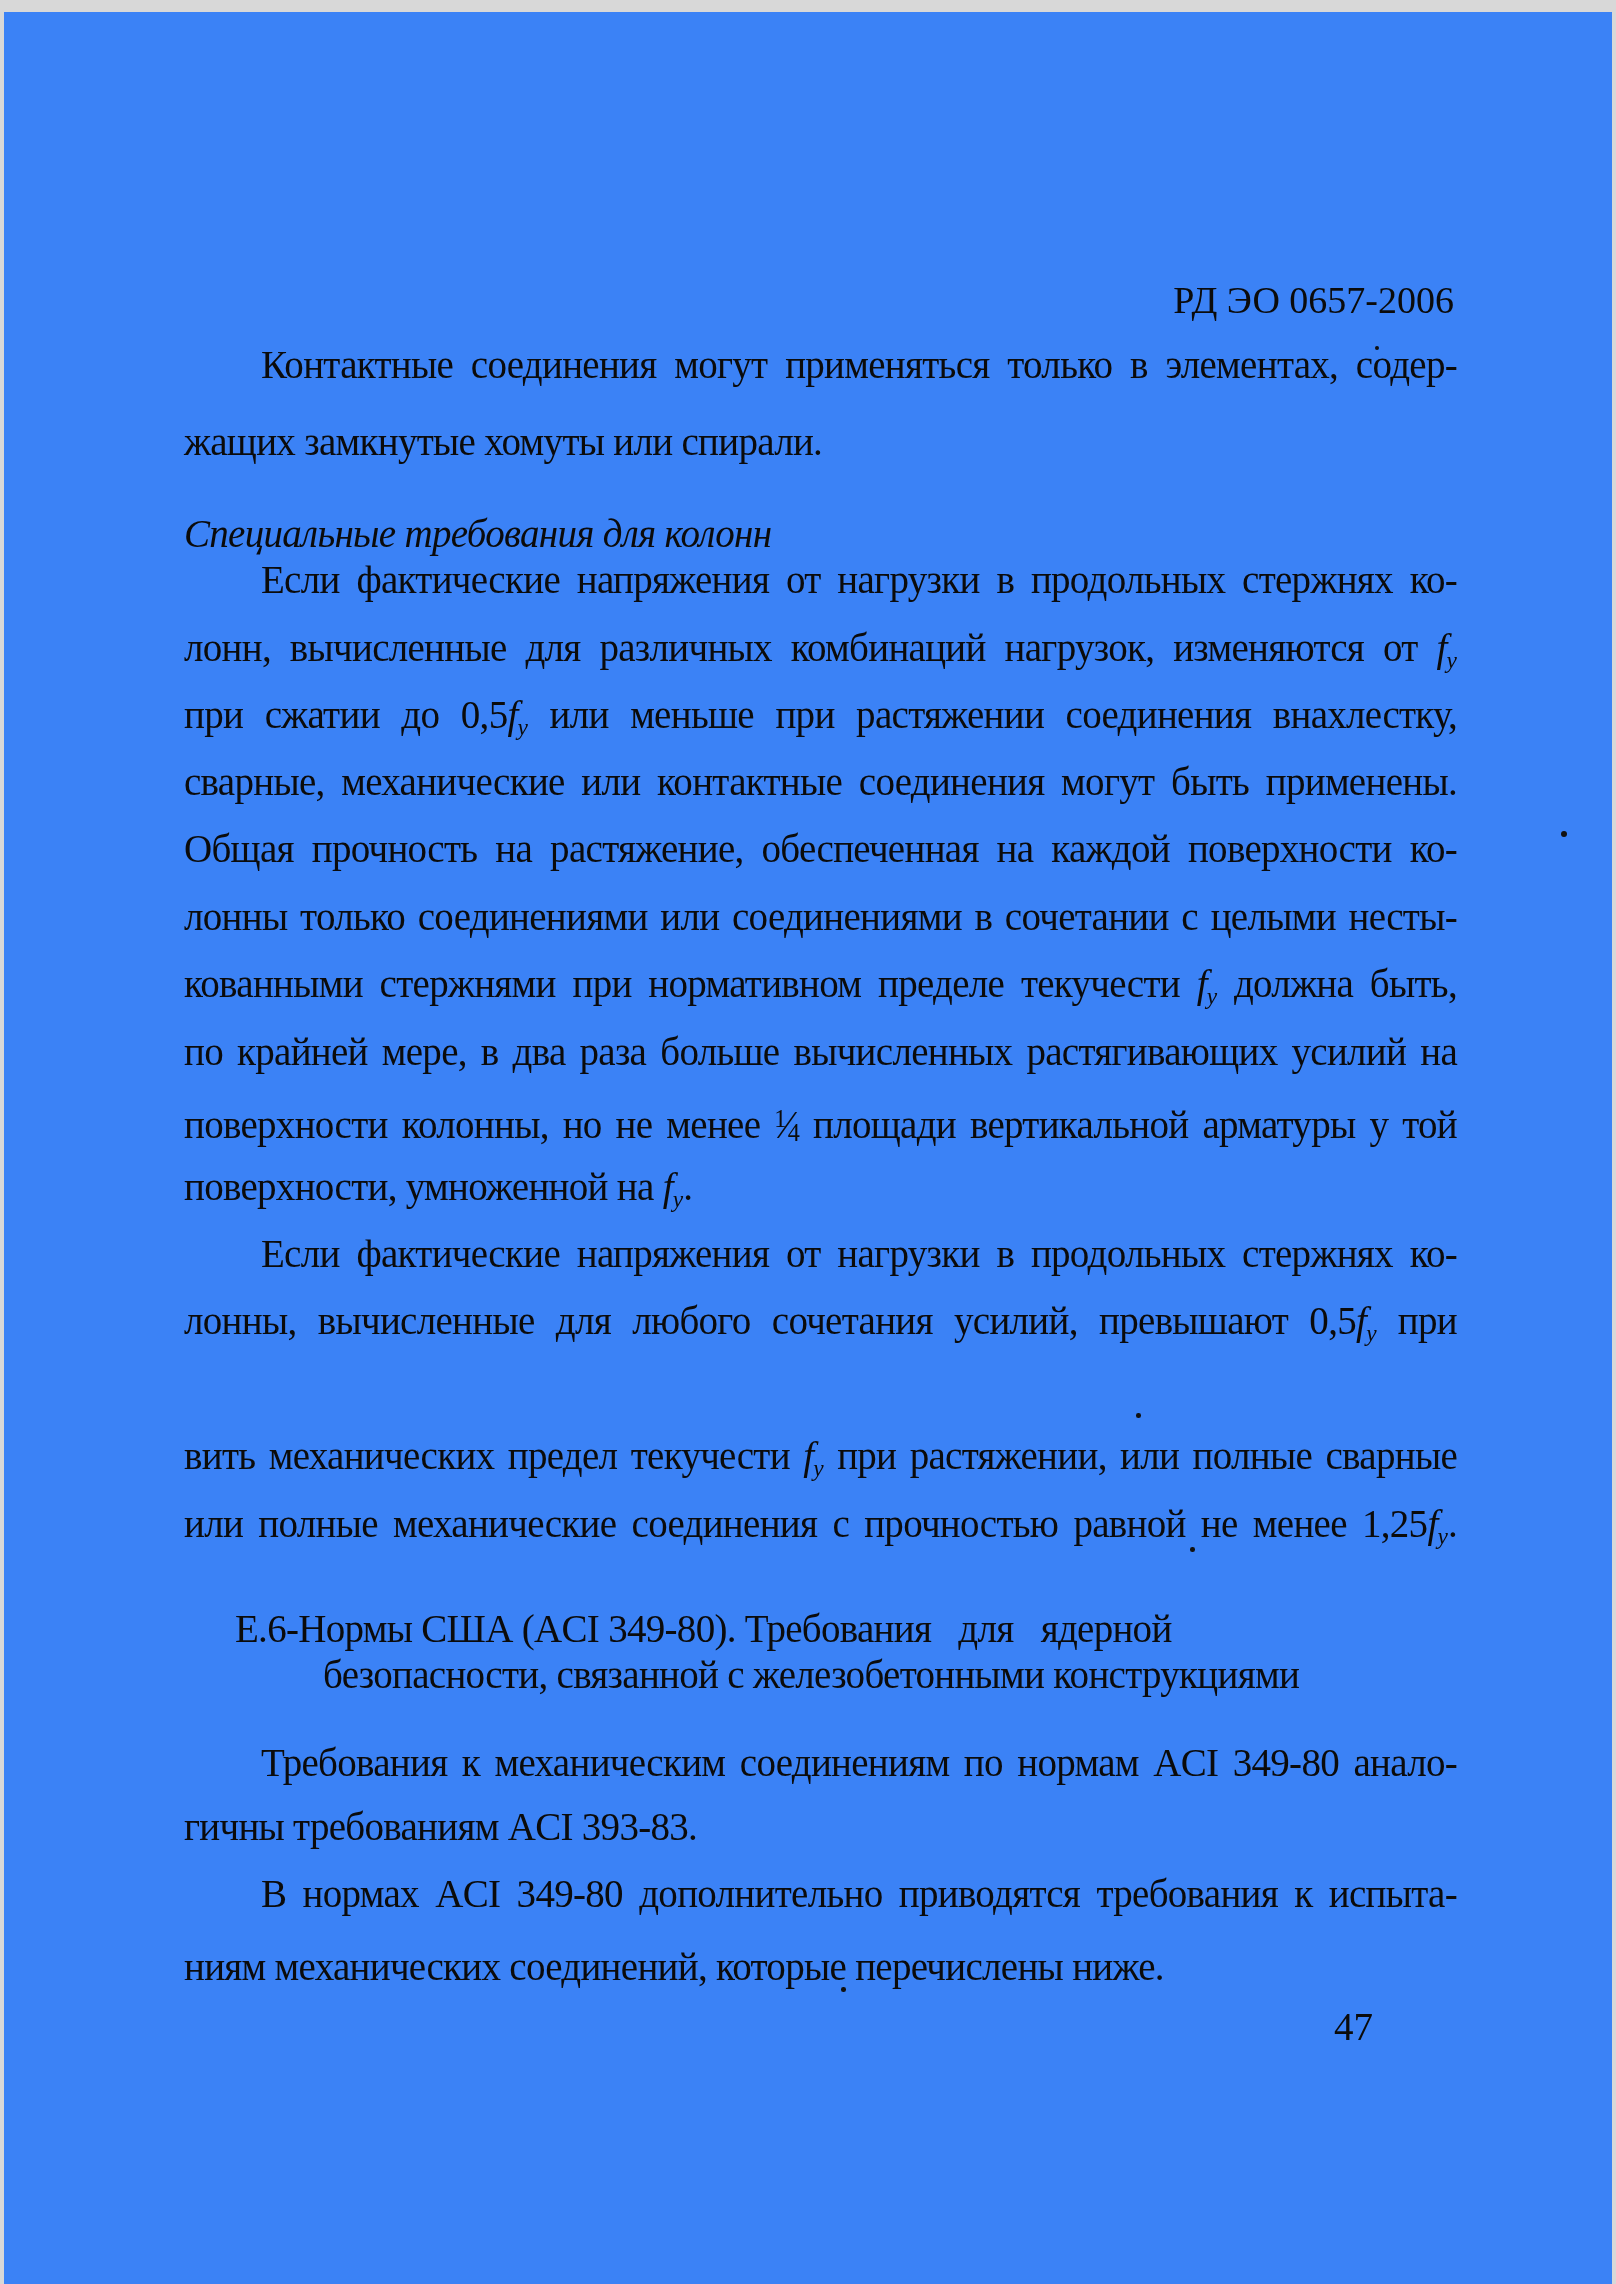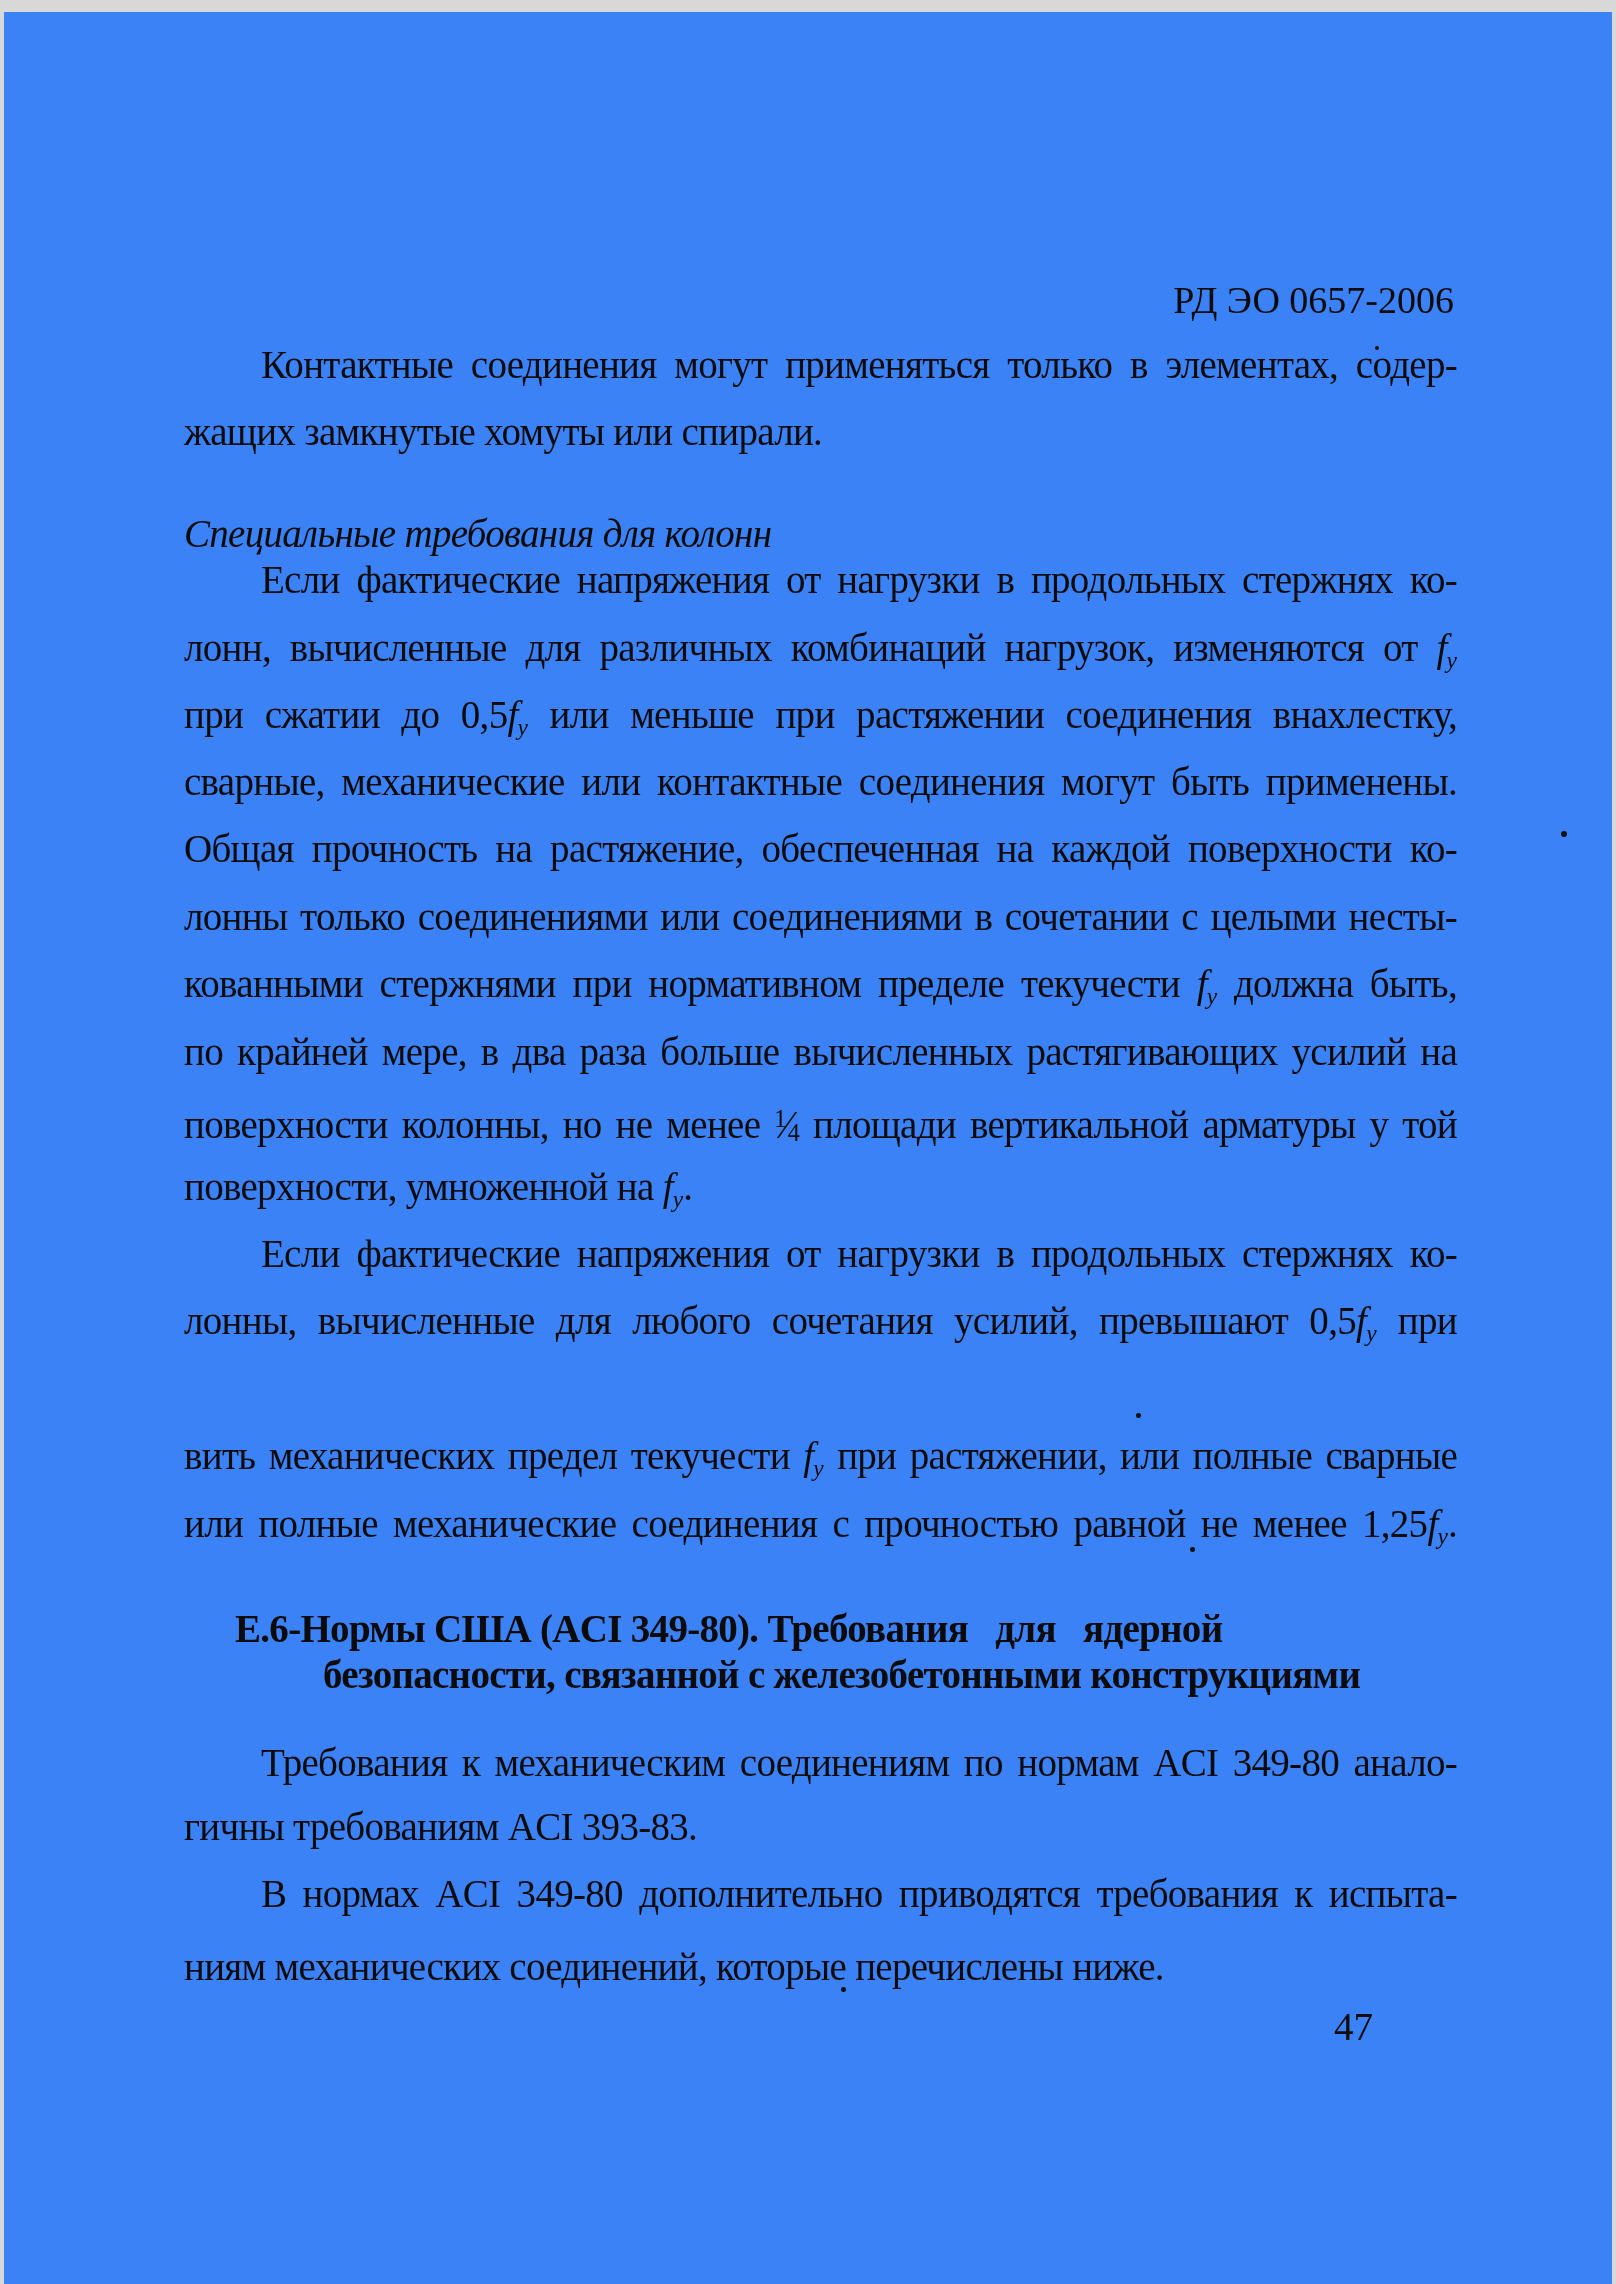--- a/index.html
+++ b/index.html
@@ -32,21 +32,21 @@
   .ind { text-indent: 77px; }
   .end { text-align: left; text-align-last: left; }
   .h1-italic {
     font-style: italic;
     text-align: left;
     text-align-last: left;
   }
   .h2-line {
     width: auto;
     right: auto;
-    font-weight: bold;
+    font-weight: normal;
     text-align: center;
     text-align-last: left;
   }
   .hdr {
     position: absolute;
     top: 254px;
     right: 158px;
     height: 68px;
     line-height: 68px;
     font-size: 38px;
@@ -82,21 +82,21 @@
   }
 </style>
 </head>
 <body>
 
 <div class="page">
 
   <div class="hdr">РД ЭО 0657-2006</div>
 
   <div class="ln ind" style="top:319px"><span>Контактные соединения могут применяться только в элементах, содер-</span></div>
-  <div class="ln end" style="top:386px"><span>жащих замкнутые хомуты или спирали.</span></div>
+  <div class="ln end" style="top:396px"><span>жащих замкнутые хомуты или спирали.</span></div>
 
   <div class="ln h1-italic" style="top:488px"><span>Специальные требования для колонн</span></div>
 
   <div class="ln ind" style="top:534px"><span>Если фактические напряжения от нагрузки в продольных стержнях ко-</span></div>
   <div class="ln" style="top:602px"><span>лонн, вычисленные для различных комбинаций нагрузок, изменяются от </span><span class="fy"><span class="fi">f</span><span class="fsub">y</span></span></div>
   <div class="ln" style="top:669px"><span>при сжатии до 0,5</span><span class="fy"><span class="fi">f</span><span class="fsub">y</span></span><span> или меньше при растяжении соединения внахлестку,</span></div>
   <div class="ln" style="top:736px"><span>сварные, механические или контактные соединения могут быть применены.</span></div>
   <div class="ln" style="top:803px"><span>Общая прочность на растяжение, обеспеченная на каждой поверхности ко-</span></div>
   <div class="ln" style="top:871px"><span>лонны только соединениями или соединениями в сочетании с целыми несты-</span></div>
   <div class="ln" style="top:938px"><span>кованными стержнями при нормативном пределе текучести </span><span class="fy"><span class="fi">f</span><span class="fsub">y</span></span><span> должна быть,</span></div>

